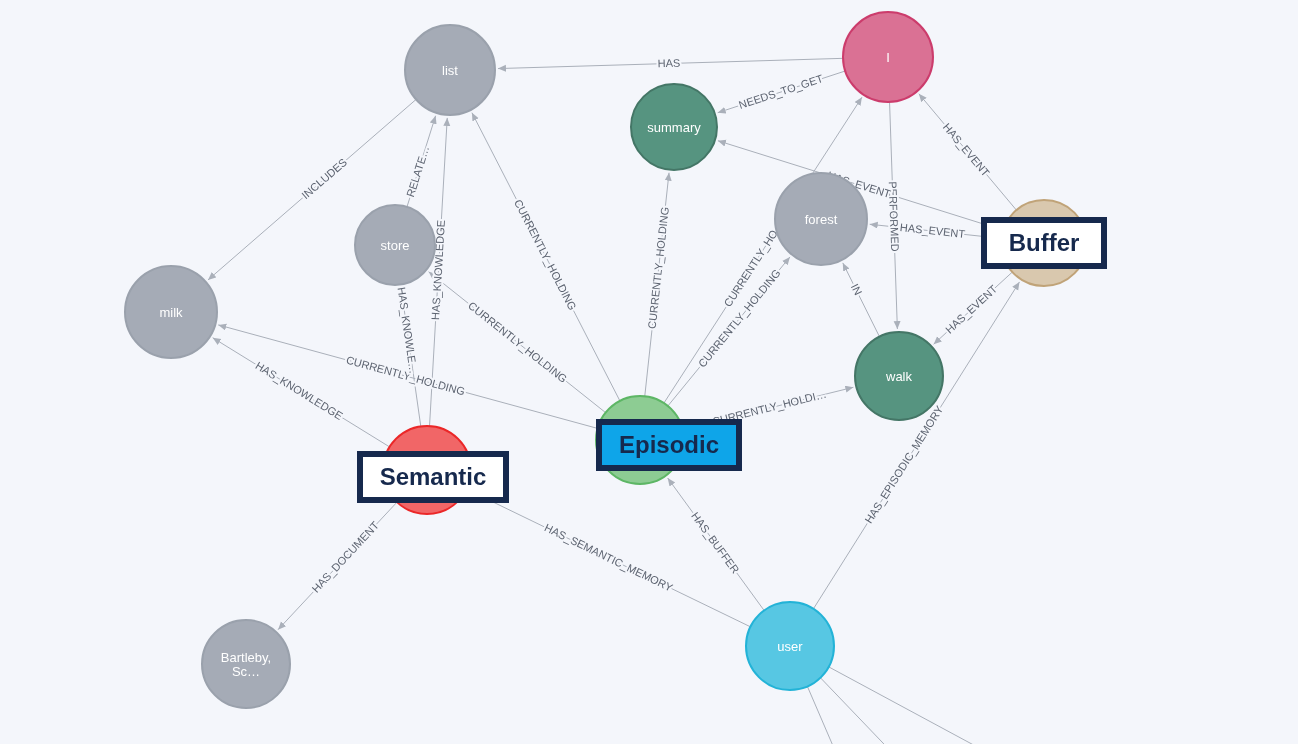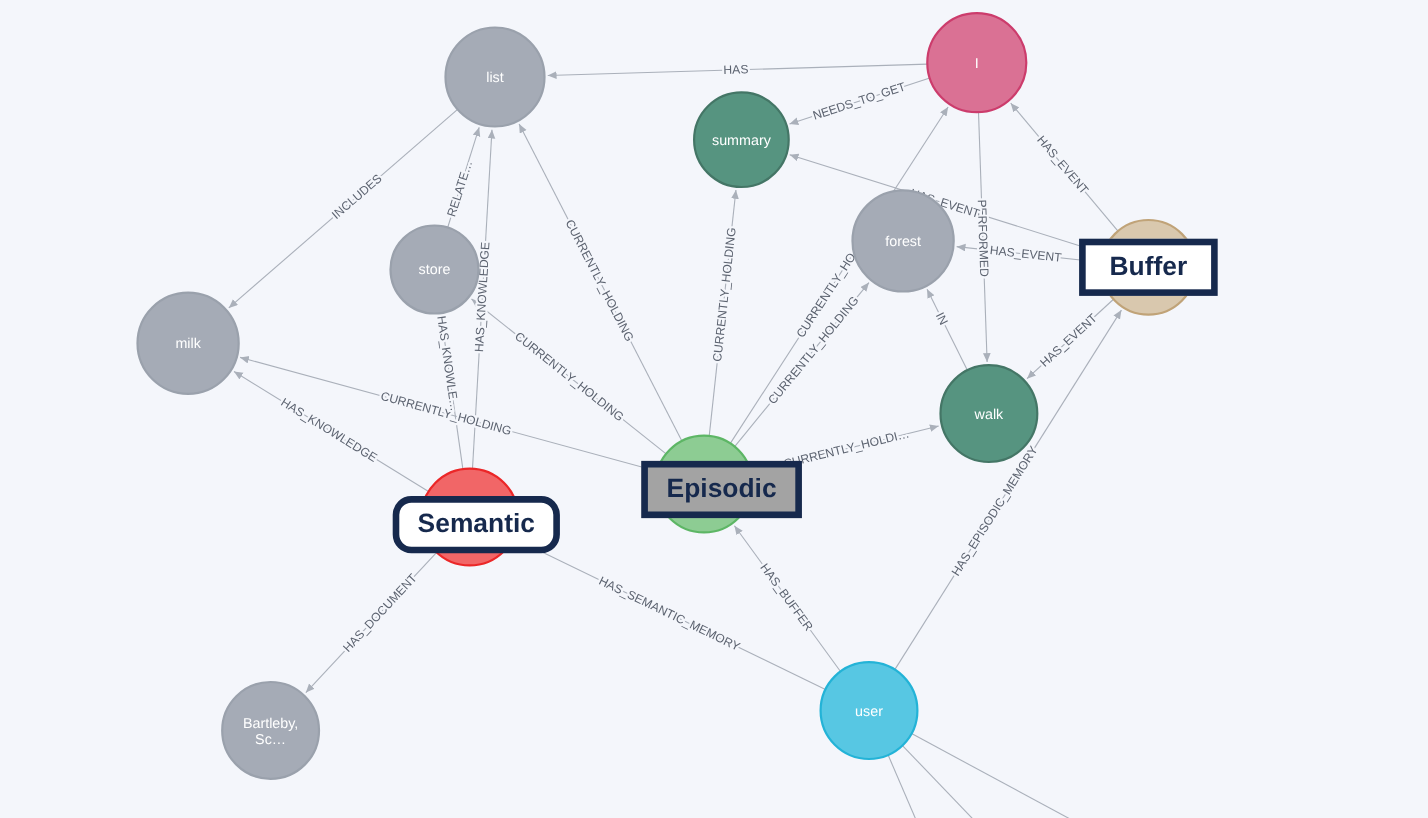--- a/index.html
+++ b/index.html
@@ -123,15 +123,15 @@
           <text class="node-label" fill="#FFFFFF"><tspan x="0" dy="4.5">user</tspan></text>
         </g>
         <g class="graph-node" transform="translate(246,664)">
           <circle r="44" fill="#A5ABB6" stroke="#9AA1AC" stroke-width="2"></circle>
           <text class="node-label" fill="#FFFFFF"><tspan x="0" dy="-2">Bartleby,</tspan><tspan x="0" dy="14">Sc…</tspan></text>
         </g>
       </g>
     </svg>
 
   <div class="annotation" style="left: 981px; top: 217px; width: 126px; height: 52px; border-color: rgb(22, 41, 77); color: rgb(22, 41, 77); background: rgb(255, 255, 255);">Buffer</div>
-  <div class="annotation" style="left: 583px; top: 419px; width: 146px; height: 52px; border-color: rgb(22, 41, 77); color: rgb(22, 41, 77); background: #a3a3a3;">Episodic</div>
-  <div class="annotation" style="left: 357px; top: 451px; width: 152px; height: 52px; border-color: rgb(22, 41, 77); color: rgb(22, 41, 77); background: rgb(255, 255, 255); border-radius: 17px;">Semantic</div>
+  <div class="annotation" style="left: 596px; top: 419px; width: 146px; height: 52px; border-color: rgb(22, 41, 77); color: rgb(22, 41, 77); background: #0ea5e9;">Episodic</div>
+  <div class="annotation" style="left: 357px; top: 451px; width: 152px; height: 52px; border-color: rgb(22, 41, 77); color: rgb(22, 41, 77); background: rgb(255, 255, 255);">Semantic</div>
 </div>
 
 </body></html>

